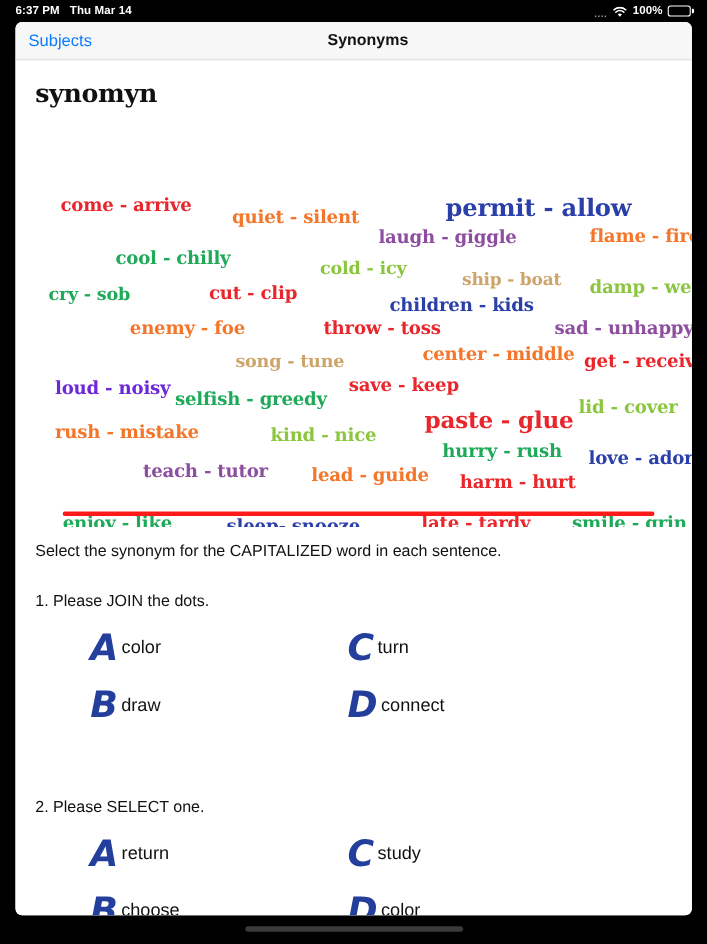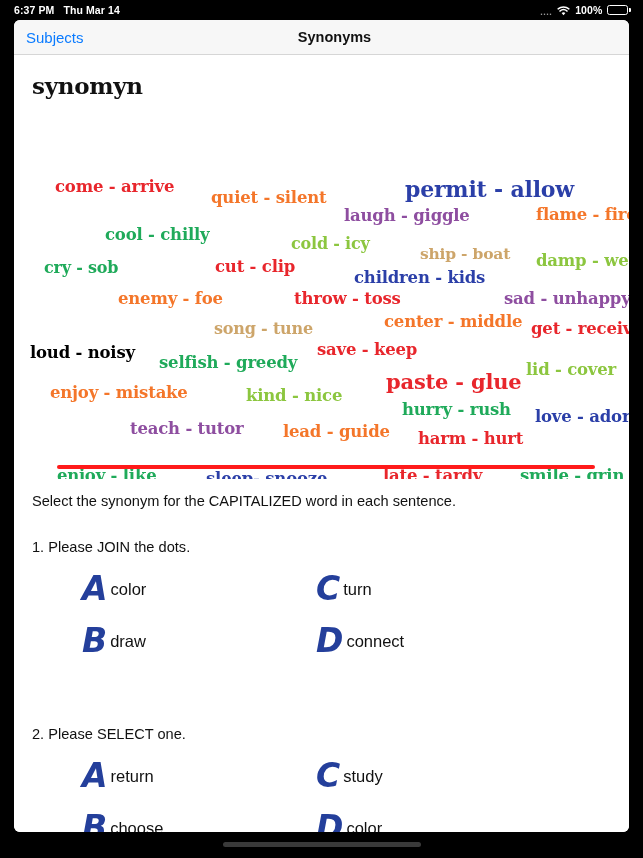--- a/index.html
+++ b/index.html
@@ -260,33 +260,33 @@
             <div class="cloud-word" style="left: 41px; top: 122px; color: rgb(232, 38, 44); font-size: 16.5px;">come - arrive</div>
             <div class="cloud-word" style="left: 197px; top: 133px; color: rgb(244, 118, 42); font-size: 16.5px;">quiet - silent</div>
             <div class="cloud-word" style="left: 391px; top: 121px; color: rgb(43, 63, 168); font-size: 22px;">permit - allow</div>
             <div class="cloud-word" style="left: 330px; top: 151px; color: rgb(142, 78, 160); font-size: 16.5px;">laugh - giggle</div>
             <div class="cloud-word" style="left: 522px; top: 150px; color: rgb(244, 118, 42); font-size: 16.5px;">flame - fire</div>
             <div class="cloud-word" style="left: 91px; top: 170px; color: rgb(31, 170, 90); font-size: 16.5px;">cool - chilly</div>
             <div class="cloud-word" style="left: 277px; top: 179px; color: rgb(140, 198, 63); font-size: 16px;">cold - icy</div>
             <div class="cloud-word" style="left: 406px; top: 189px; color: rgb(205, 165, 106); font-size: 15.5px;">ship - boat</div>
             <div class="cloud-word" style="left: 522px; top: 196px; color: rgb(140, 198, 63); font-size: 16.5px;">damp - wet</div>
             <div class="cloud-word" style="left: 30px; top: 203px; color: rgb(31, 170, 90); font-size: 16px;">cry - sob</div>
-            <div class="cloud-word" style="left: 201px; top: 202px; color: rgb(232, 38, 44); font-size: 16.5px;">cut - clip</div>
+            <div class="cloud-word" style="left: 176px; top: 202px; color: rgb(232, 38, 44); font-size: 16.5px;">cut - clip</div>
             <div class="cloud-word" style="left: 340px; top: 213px; color: rgb(43, 63, 168); font-size: 16.5px;">children - kids</div>
             <div class="cloud-word" style="left: 104px; top: 234px; color: rgb(244, 118, 42); font-size: 16.5px;">enemy - foe</div>
             <div class="cloud-word" style="left: 280px; top: 234px; color: rgb(232, 38, 44); font-size: 16.5px;">throw - toss</div>
             <div class="cloud-word" style="left: 490px; top: 234px; color: rgb(142, 78, 160); font-size: 16.5px;">sad - unhappy</div>
             <div class="cloud-word" style="left: 200px; top: 264px; color: rgb(205, 165, 106); font-size: 16px;">song - tune</div>
             <div class="cloud-word" style="left: 370px; top: 257px; color: rgb(244, 118, 42); font-size: 16.5px;">center - middle</div>
             <div class="cloud-word" style="left: 517px; top: 264px; color: rgb(232, 38, 44); font-size: 16.5px;">get - receive</div>
-            <div class="cloud-word" style="left: 16px; top: 288px; color: #000000; font-size: 16.5px;">loud - noisy</div>
+            <div class="cloud-word" style="left: 36px; top: 288px; color: #6d28d9; font-size: 16.5px;">loud - noisy</div>
             <div class="cloud-word" style="left: 145px; top: 298px; color: rgb(31, 170, 90); font-size: 16.5px;">selfish - greedy</div>
             <div class="cloud-word" style="left: 303px; top: 285px; color: rgb(232, 38, 44); font-size: 16.5px;">save - keep</div>
             <div class="cloud-word" style="left: 512px; top: 305px; color: rgb(140, 198, 63); font-size: 16.5px;">lid - cover</div>
-            <div class="cloud-word" style="left: 36px; top: 328px; color: rgb(244, 118, 42); font-size: 16.5px;">enjoy - mistake</div>
+            <div class="cloud-word" style="left: 36px; top: 328px; color: rgb(244, 118, 42); font-size: 16.5px;">rush - mistake</div>
             <div class="cloud-word" style="left: 232px; top: 331px; color: rgb(140, 198, 63); font-size: 16.5px;">kind - nice</div>
             <div class="cloud-word" style="left: 372px; top: 314px; color: rgb(232, 38, 44); font-size: 21px;">paste - glue</div>
             <div class="cloud-word" style="left: 388px; top: 345px; color: rgb(31, 170, 90); font-size: 16.5px;">hurry - rush</div>
             <div class="cloud-word" style="left: 521px; top: 352px; color: rgb(43, 63, 168); font-size: 16.5px;">love - adore</div>
             <div class="cloud-word" style="left: 116px; top: 364px; color: rgb(142, 78, 160); font-size: 16.5px;">teach - tutor</div>
             <div class="cloud-word" style="left: 269px; top: 367px; color: rgb(244, 118, 42); font-size: 16.5px;">lead - guide</div>
             <div class="cloud-word" style="left: 404px; top: 374px; color: rgb(232, 38, 44); font-size: 16.5px;">harm - hurt</div>
             <div class="cloud-word" style="left: 43px; top: 411px; color: rgb(31, 170, 90); font-size: 16.5px;">enjoy - like</div>
             <div class="cloud-word" style="left: 192px; top: 414px; color: rgb(43, 63, 168); font-size: 16.5px;">sleep- snooze</div>
             <div class="cloud-word" style="left: 369px; top: 411px; color: rgb(232, 38, 44); font-size: 16.5px;">late - tardy</div>

